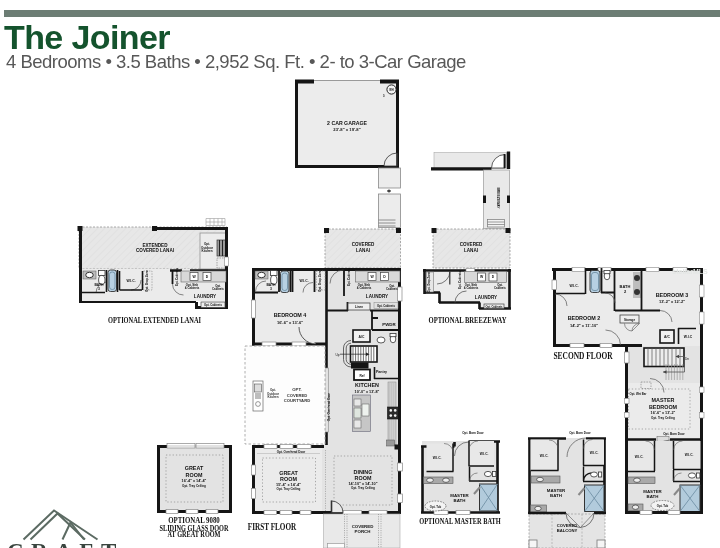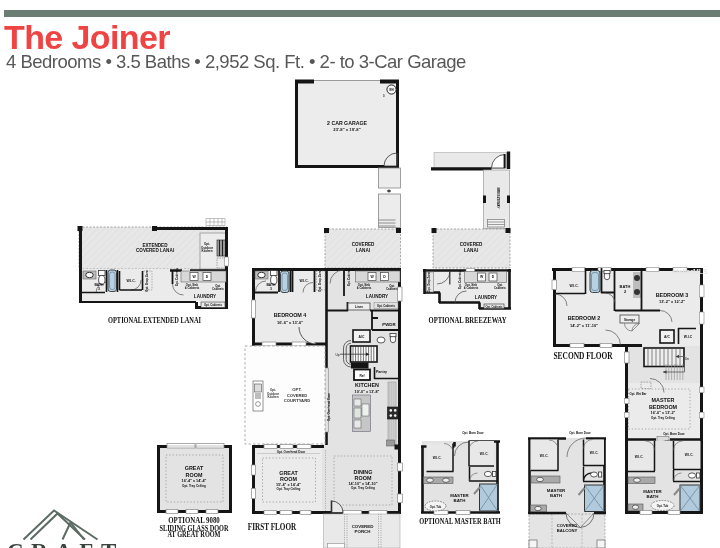--- a/index.html
+++ b/index.html
@@ -5,21 +5,21 @@
 html,body{margin:0;padding:0;background:#fff;width:720px;height:548px;overflow:hidden;}
 body{font-family:"Liberation Sans",sans-serif;position:relative;}
 #plan{position:absolute;left:0;top:0;}
 .t{position:absolute;}
 </style>
 </head>
 <body>
 
 <div class="t" style="left:4px;top:10px;width:716px;height:7px;background:#6c7d74;"></div>
 
-<div class="t" style="left:4px;top:20px;font-size:34px;line-height:34px;font-weight:bold;color:#ef4444;letter-spacing:-0.6px;">The Joiner</div>
+<div class="t" style="left:4px;top:20px;font-size:34px;line-height:34px;font-weight:bold;color:#14532d;letter-spacing:-0.6px;">The Joiner</div>
 
 <div class="t" style="left:6px;top:51px;font-size:18.5px;line-height:22px;color:#585858;letter-spacing:-0.5px;">4 Bedrooms • 3.5 Baths • 2,952 Sq. Ft. • 2- to 3-Car Garage</div>
 <svg id="plan" width="720" height="548" viewBox="0 0 720 548" xmlns="http://www.w3.org/2000/svg">
 <defs>
 <pattern id="hatch" width="5" height="5" patternTransform="rotate(45)" patternUnits="userSpaceOnUse">
 <rect width="5" height="5" fill="#e7e7e7"></rect>
         <line x1="0" y1="0" x2="0" y2="5" stroke="#dadada" stroke-width="0.9"></line>
 </pattern>
 <pattern id="shower" width="6" height="6" patternUnits="userSpaceOnUse">
 <rect width="6" height="6" fill="#b2cbdc"></rect>

